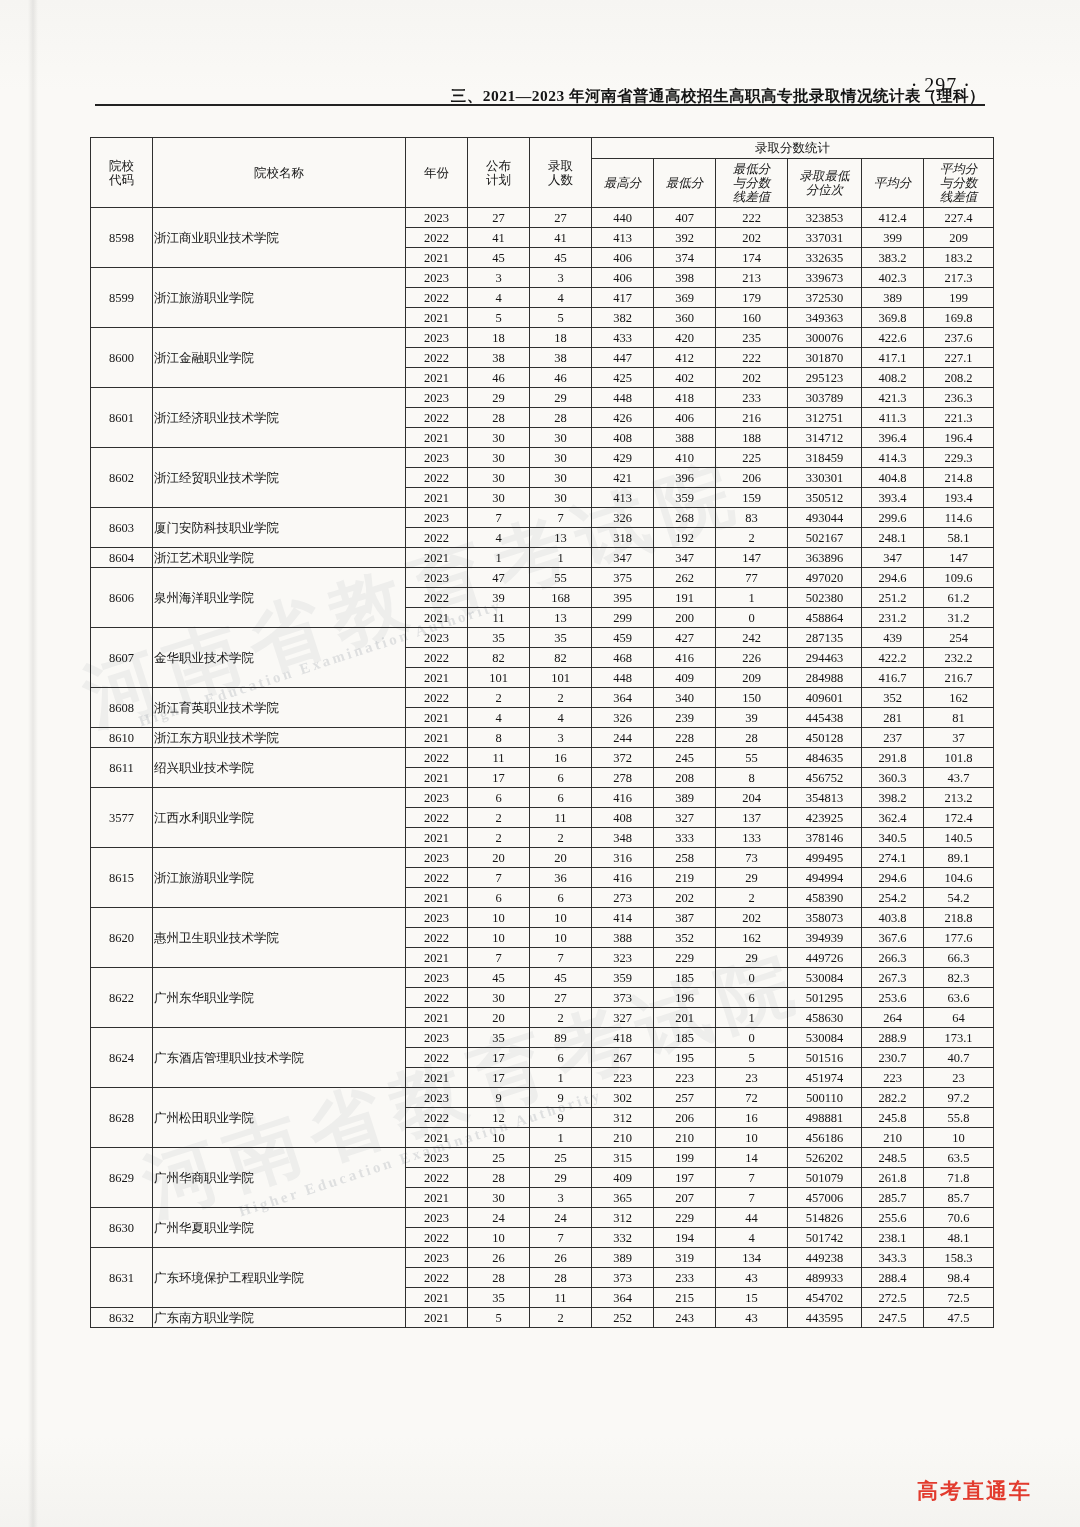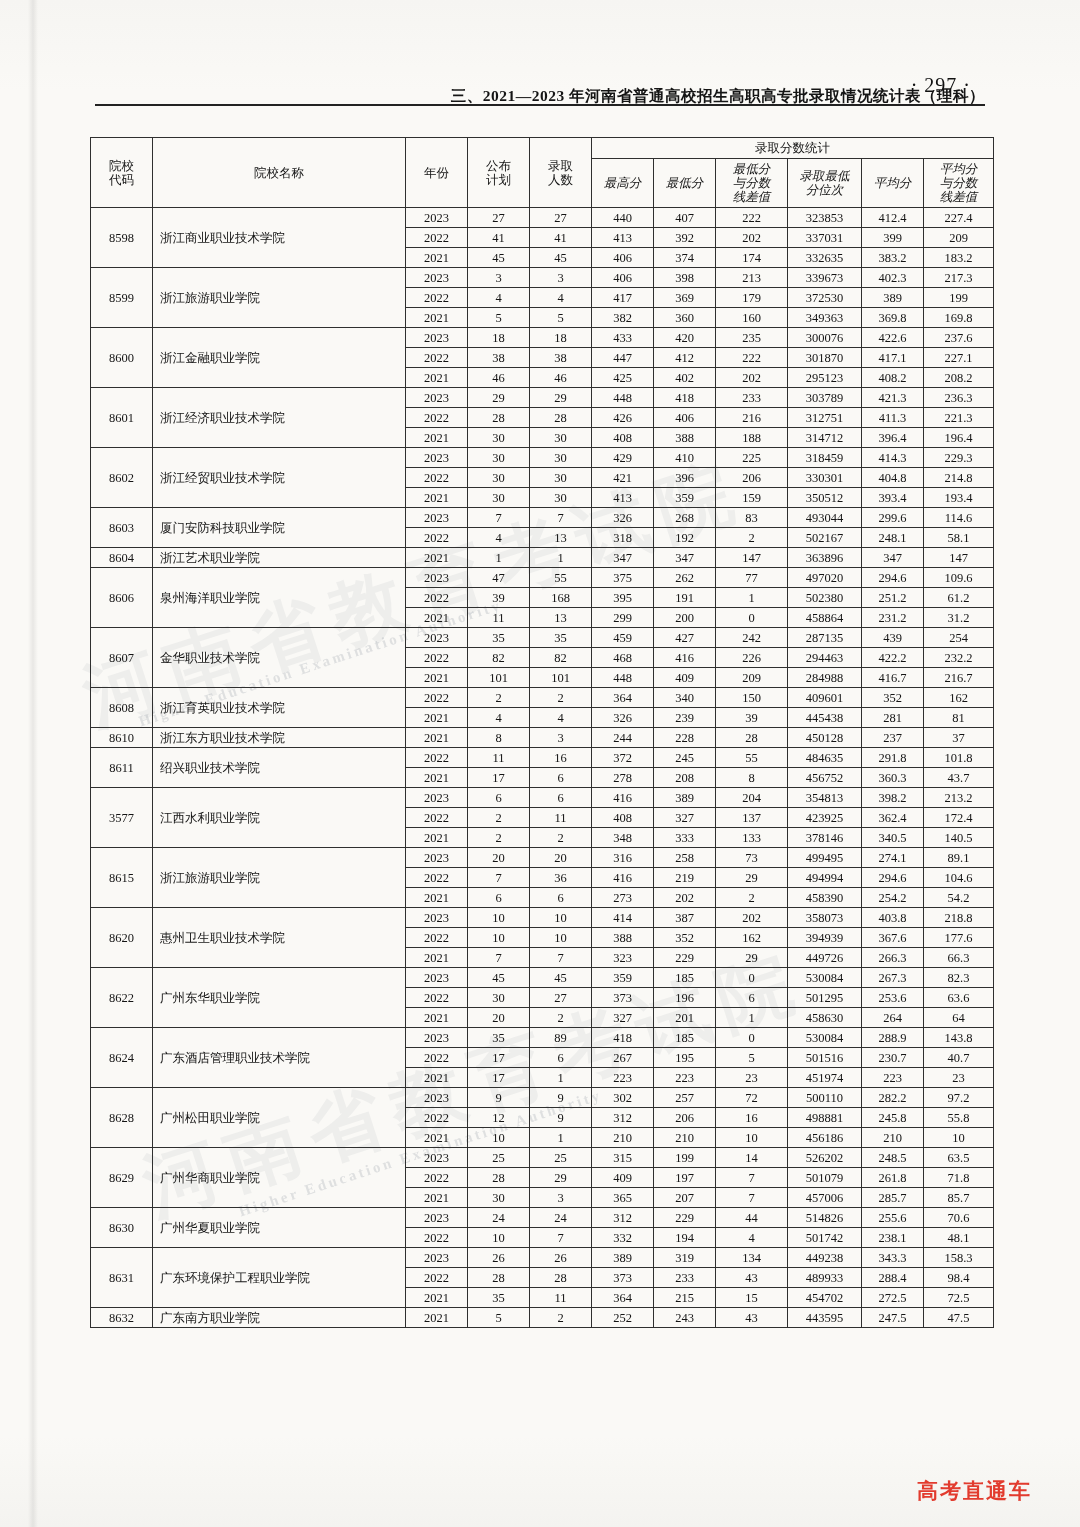--- a/index.html
+++ b/index.html
@@ -46,21 +46,21 @@
   }
   th,td{
     border:1px solid #2f2f2f;text-align:center;vertical-align:middle;
     font-size:12.5px;color:#141414;padding:0 2px;line-height:1.12;
     overflow:hidden;font-weight:normal;
   }
   thead th{white-space:pre-line;}
   thead tr.h1 th{height:20px;text-align:center;}
   thead tr.h2 th{height:48px;font-style:italic;}
   tbody td{height:19px;}
-  td.name-cell{text-align:left;padding-left:7px;}
+  td.name-cell{text-align:left;padding-left:1px;}
   col.c-code{width:62px;} col.c-name{width:253px;} col.c-year{width:62px;}
   col.c-plan{width:62px;} col.c-adm{width:62px;} col.c-max{width:62px;}
   col.c-min{width:62px;} col.c-mdiff{width:72px;} col.c-rank{width:74px;}
   col.c-avg{width:62px;} col.c-adiff{width:70px;}
   .footer-brand{
     position:absolute;right:48px;bottom:22px;z-index:2;
     font-family:"Liberation Sans","DejaVu Sans",sans-serif;
     font-weight:bold;font-size:21px;color:#e23b2e;letter-spacing:2px;
   }
 </style>
@@ -610,21 +610,21 @@
             <td rowspan="3">8624</td>
             <td rowspan="3" class="name-cell">广东酒店管理职业技术学院</td>
             <td>2023</td>
             <td>35</td>
             <td>89</td>
             <td>418</td>
             <td>185</td>
             <td>0</td>
             <td>530084</td>
             <td>288.9</td>
-            <td>143.8</td>
+            <td>173.1</td>
           </tr>
           <tr>
             <td>2022</td>
             <td>17</td>
             <td>6</td>
             <td>267</td>
             <td>195</td>
             <td>5</td>
             <td>501516</td>
             <td>230.7</td>

